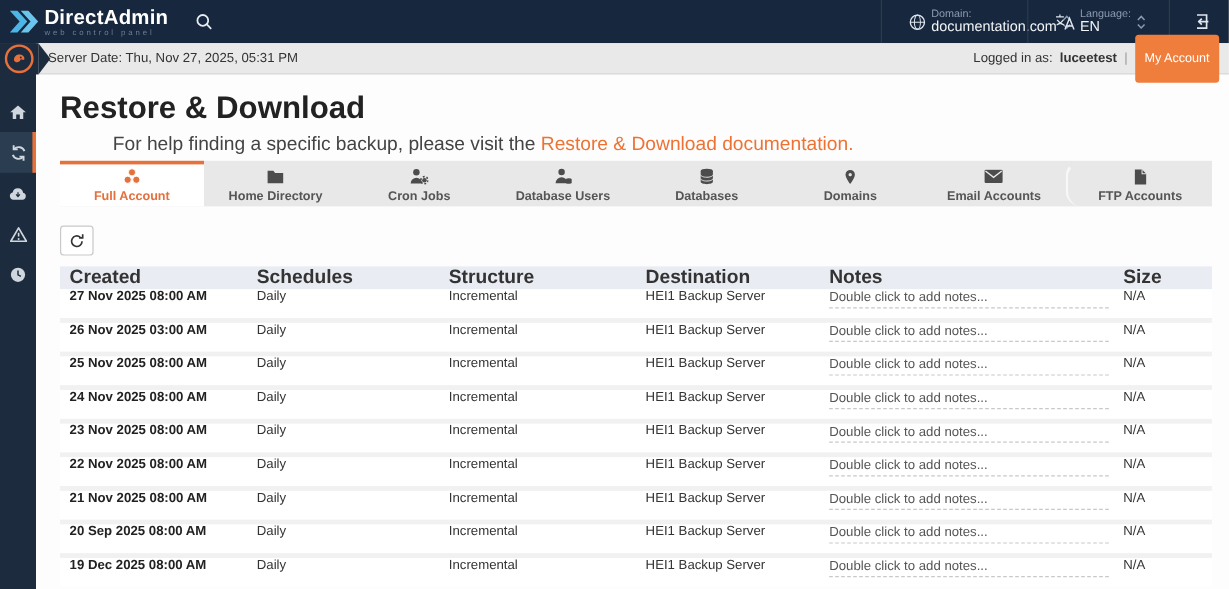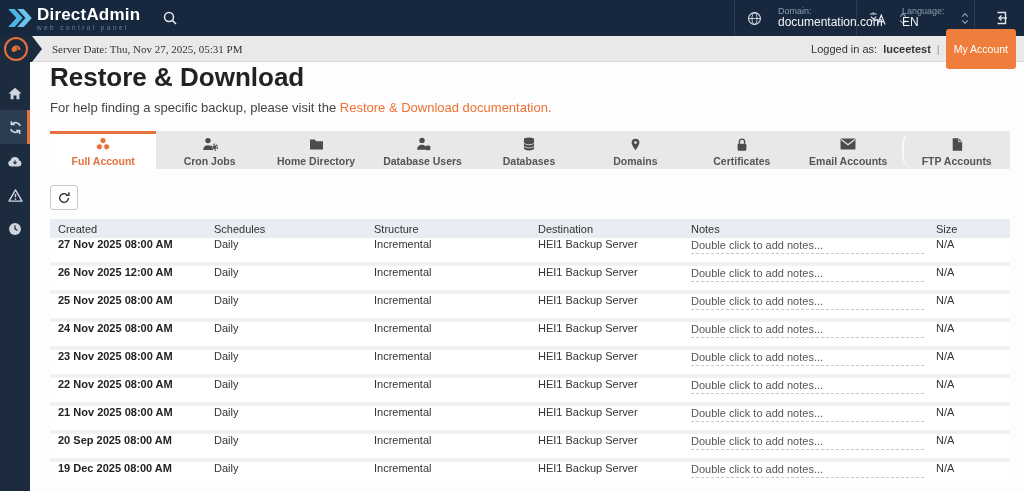--- a/index.html
+++ b/index.html
@@ -8,82 +8,82 @@
 
   
   .topbar { position:absolute; top:0; left:0; width:1024px; height:36px;
             background:#17273d; display:flex; }
   .brand { display:flex; align-items:center; padding-left:8px; cursor:pointer; }
   .brand-text { margin-left:5px; }
   .brand-name { color:#fff; font-size:17px; font-weight:bold; letter-spacing:.2px; line-height:17px; }
   .brand-tag { color:#6e8096; font-size:6.5px; letter-spacing:2.4px; margin-top:1px; }
   .tb-search { margin-left:22px; color:#e8edf3; display:flex; align-items:center; cursor:pointer; }
   .tb-right { margin-left:auto; display:flex; height:100%; }
-  .tb-section { display:flex; align-items:center; gap:16px; padding:0 12px; height:100%;
+  .tb-section { display:flex; align-items:center; gap:4px; padding:0 22px; height:100%;
                 border-left:1px solid #2b3c52; color:#dfe6ee; cursor:pointer; }
   .tb-col { display:flex; flex-direction:column; line-height:1.15; }
   .tb-label { font-size:9px; color:#8b9bb0; }
   .tb-value { font-size:12px; color:#f2f5f8; }
   .tb-section.domain { width:122px; }
   .tb-section.language { width:118px; }
   .tb-section.logout { width:50px; justify-content:center; }
   .updown { color:#8b9bb0; margin-left:auto; }
 
   
   .statusbar { position:absolute; top:36px; left:0; width:1024px; height:26px;
                background:#e9e9e9; border-bottom:1px solid #d9d9d9;
                display:flex; align-items:center; font-size:11px; color:#333; }
   .flag { position:absolute; left:0; top:0; width:32px; height:26px; background:#1c2c3e; }
   .flag::after { content:""; position:absolute; left:32px; top:0;
                  border-top:13px solid transparent; border-bottom:13px solid transparent;
                  border-left:10px solid #1c2c3e; }
   .avatar { position:absolute; left:4px; top:1px; width:24px; height:24px; border-radius:50%;
             background:#1c2c3e; border:2px solid #e8703a; display:flex; align-items:center;
             justify-content:center; z-index:3; cursor:pointer; }
-  .server-date { margin-left:52px;font-family:Liberation Serif, serif; }
+  .server-date { margin-left:40px; }
   .status-right { margin-left:auto; margin-right:8px; display:flex; align-items:center; gap:6px; }
   .logged-user { font-weight:bold; }
   .status-sep { color:#999; }
   .my-account-btn { background:#ef7d3b; color:#fff; font-size:10.5px; padding:14px 8px;
                     border:none; border-radius:3px; cursor:pointer; }
 
   
   .sidebar { position:absolute; top:36px; left:0; width:30px; height:455px;
              background:#1c2c3e; padding-top:40px; z-index:2; }
   .side-item { width:30px; height:34px; display:flex; align-items:center; justify-content:center;
                color:#cfd6dd; cursor:pointer; position:relative; }
   .side-item.active { background:#2b3d50; }
   .side-item.active::after { content:""; position:absolute; right:0; top:0; width:3px; height:34px;
                              background:#e8703a; }
 
   
   .main { position:absolute; top:62px; left:30px; width:994px; height:429px; padding-left:20px; }
-  .page-title { font-size:26px; font-weight:600; color:#222; }
-  .help-text { margin-top:7px; font-size:13px; color:#444; }
+  .page-title { margin-top:12px; font-size:26px; font-weight:600; color:#222; }
+  .help-text { margin-top:7px; font-size:16px; color:#444;margin-left:44px; }
   .help-link { color:#ee7233; cursor:pointer; }
 
   
-  .tabstrip { margin-top:16px; width:960px; height:38px; background:#e8e8e8; display:flex; }
+  .tabstrip { margin-top:4px; width:960px; height:38px; background:#e8e8e8; display:flex; }
   .tab { flex:1; display:flex; flex-direction:column; align-items:center; justify-content:center;
          gap:3px; border-top:3px solid transparent; color:#4c4c4c; cursor:pointer; }
   .tab .tlabel { font-size:10.5px; font-weight:600; color:#555; }
   .tab.active { background:#fff; border-top-color:#e8703a; }
   .tab.active, .tab.active .tlabel { color:#e4703d; }
   .tab.sep { border-left:2px solid #f7f7f7;border-radius:13px; }
   .ticon { height:15px; display:flex; align-items:center; }
 
   
   .refresh-btn { margin-top:16px; width:28px; height:25px; background:#fff;
                  border:1px solid #c9c9c9; border-radius:3px; display:flex; align-items:center;
                  justify-content:center; cursor:pointer; }
 
   
   .table { margin-top:9px; width:960px; }
   .thead { display:flex; height:19px; background:#e9ecf3; align-items:center; }
-  .th { font-size:11px; font-weight:400; color:#333; padding-left:8px; }
+  .th { font-size:16px; font-weight:700; color:#333; padding-left:8px; }
   .tbody { background:#f1f1f1; }
   .trow { display:flex; height:24px; background:#fff; margin-bottom:4px; }
   .td { font-size:11px; color:#333; padding-left:8px; white-space:nowrap; overflow:hidden; }
   .c1 { width:156px; } .c2 { width:160px; } .c3 { width:164px; }
   .c4 { width:153px; } .c5 { width:245px; } .c6 { flex:1; }
   .td.c1 { font-weight:700; color:#222; }
   .notes-line { display:inline-block; width:233px; border-bottom:1px dashed #c8c8c8;
                 color:#555; padding:1px 0 2px; cursor:text; }
   svg { display:block; }
 </style>
@@ -233,39 +233,39 @@
         <svg width="16" height="14" viewBox="0 0 16 14">
           <circle cx="8" cy="3.6" r="3" fill="currentColor" stroke="#fff" stroke-width="0.8"></circle>
           <circle cx="4.4" cy="9.8" r="3" fill="currentColor" stroke="#fff" stroke-width="0.8"></circle>
           <circle cx="11.6" cy="9.8" r="3" fill="currentColor" stroke="#fff" stroke-width="0.8"></circle>
         </svg>
       </span>
       <span class="tlabel">Full Account</span>
     </div>
     <div class="tab">
       <span class="ticon">
+        <svg width="15" height="13" viewBox="0 0 16 14">
+          <path d="M1 1.5 h5.2 l1.5 2 H15 v9 H1 Z" fill="currentColor"></path>
+        </svg>
+      </span>
+      <span class="tlabel">Home Directory</span>
+    </div>
+    <div class="tab">
+      <span class="ticon">
         <svg width="16" height="14" viewBox="0 0 16 14">
           <circle cx="6" cy="3.6" r="2.7" fill="currentColor"></circle>
           <path d="M1.2 13 a4.8 4.8 0 0 1 9.6 0 Z" fill="currentColor"></path>
           <circle cx="12.7" cy="10.2" r="1.9" fill="currentColor"></circle>
           <circle cx="12.7" cy="10.2" r="3" fill="none" stroke="currentColor" stroke-width="1.3" stroke-dasharray="1.6 1.5"></circle>
         </svg>
       </span>
       <span class="tlabel">Cron Jobs</span>
     </div>
     <div class="tab">
       <span class="ticon">
-        <svg width="15" height="13" viewBox="0 0 16 14">
-          <path d="M1 1.5 h5.2 l1.5 2 H15 v9 H1 Z" fill="currentColor"></path>
-        </svg>
-      </span>
-      <span class="tlabel">Home Directory</span>
-    </div>
-    <div class="tab">
-      <span class="ticon">
         <svg width="16" height="14" viewBox="0 0 16 14">
           <circle cx="7" cy="3.4" r="2.7" fill="currentColor"></circle>
           <path d="M2 12.8 a5 5 0 0 1 10 0 Z" fill="currentColor"></path>
           <ellipse cx="13" cy="9.6" rx="2.4" ry="1" fill="currentColor"></ellipse>
           <path d="M10.6 9.6 v2.6 c0 .6 1.1 1 2.4 1 s2.4-.4 2.4-1 V9.6" fill="currentColor"></path>
         </svg>
       </span>
       <span class="tlabel">Database Users</span>
     </div>
     <div class="tab">
@@ -279,29 +279,20 @@
       <span class="tlabel">Databases</span>
     </div>
     <div class="tab">
       <span class="ticon">
         <svg width="13" height="15" viewBox="0 0 16 16">
           <path d="M8 0.8 a4.8 4.8 0 0 1 4.8 4.8 c0 3.4-4.8 9.4-4.8 9.4 s-4.8-6-4.8-9.4 A4.8 4.8 0 0 1 8 0.8 Z" fill="currentColor"></path>
           <circle cx="8" cy="5.6" r="1.7" fill="#e8e8e8"></circle>
         </svg>
       </span>
       <span class="tlabel">Domains</span>
-    </div>
-    <div class="tab">
-      <span class="ticon">
-        <svg width="14" height="15" viewBox="0 0 16 16">
-          <rect x="3" y="7" width="10" height="8" rx="1.2" fill="currentColor"></rect>
-          <path d="M5 7 V4.8 a3 3 0 0 1 6 0 V7" fill="none" stroke="currentColor" stroke-width="1.6"></path>
-        </svg>
-      </span>
-      <span class="tlabel">Certificates</span>
     </div>
     <div class="tab">
       <span class="ticon">
         <svg width="16" height="12" viewBox="0 0 16 12">
           <rect x="0.5" y="0.5" width="15" height="11" rx="1" fill="currentColor"></rect>
           <path d="M1.2 1.5 L8 6.8 L14.8 1.5" fill="none" stroke="#e8e8e8" stroke-width="1.2"></path>
         </svg>
       </span>
       <span class="tlabel">Email Accounts</span>
     </div>
@@ -338,21 +329,21 @@
   <div class="trow">
     <div class="td c1">27 Nov 2025 08:00 AM</div>
     <div class="td c2">Daily</div>
     <div class="td c3">Incremental</div>
     <div class="td c4">HEI1 Backup Server</div>
     <div class="td c5"><span class="notes-line">Double click to add notes...</span></div>
     <div class="td c6">N/A</div>
   </div>
 
   <div class="trow">
-    <div class="td c1">26 Nov 2025 12:00 AM</div>
+    <div class="td c1">26 Nov 2025 03:00 AM</div>
     <div class="td c2">Daily</div>
     <div class="td c3">Incremental</div>
     <div class="td c4">HEI1 Backup Server</div>
     <div class="td c5"><span class="notes-line">Double click to add notes...</span></div>
     <div class="td c6">N/A</div>
   </div>
 
   <div class="trow">
     <div class="td c1">25 Nov 2025 08:00 AM</div>
     <div class="td c2">Daily</div>

